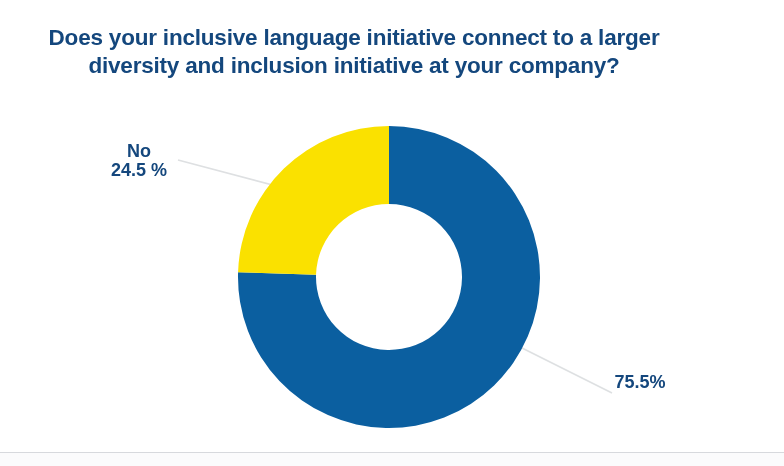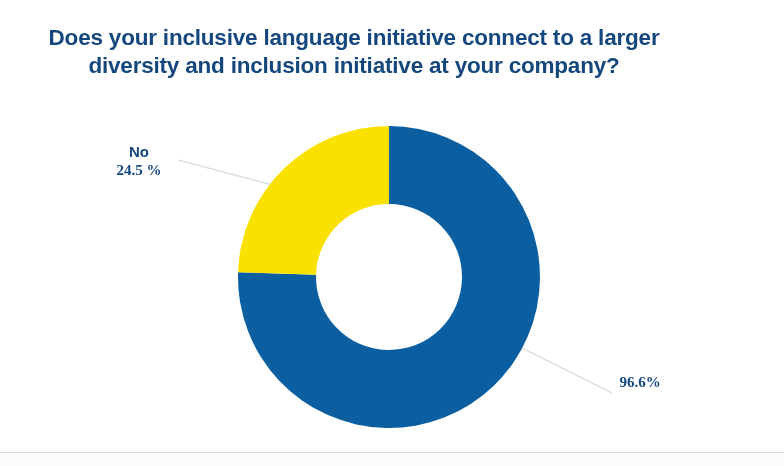--- a/index.html
+++ b/index.html
@@ -36,28 +36,28 @@
   svg.donut-svg {
     position: absolute;
     left: 0;
     top: 0;
     width: 784px;
     height: 466px;
     display: block;
   }
   .slice-label {
     position: absolute;
-    font-size: 15px;
+    font-size: 18px;
     font-weight: bold;
     line-height: 19px;
     color: #14477D;
     white-space: nowrap;
   }
   .slice-label .lbl-name { display: block; }
-  .slice-label .lbl-value { display: block; font-family: Liberation Serif, serif; }
+  .slice-label .lbl-value { display: block; }
   .label-no {
     left: 60px;
     top: 142px;
     width: 158px;
     text-align: center;
   }
   .label-yes {
     left: 560px;
     top: 373px;
     width: 160px;
@@ -98,18 +98,18 @@
         <path d="M 238.07 272.26 A 151 151 0 0 1 389.00 126.00 L 389.00 204.00 A 73 73 0 0 0 316.04 274.71 Z" fill="#FAE100"></path>
       </g>
   </svg>
 
   <div class="slice-label label-no">
     <span class="lbl-name">No</span>
     <span class="lbl-value">24.5 %</span>
   </div>
 
   <div class="slice-label label-yes">
-    <span class="lbl-value">96.6%</span>
+    <span class="lbl-value">75.5%</span>
   </div>
 
   <div class="footer-band"></div>
   <div class="footer-divider"></div>
 </div>
 
 </body></html>

